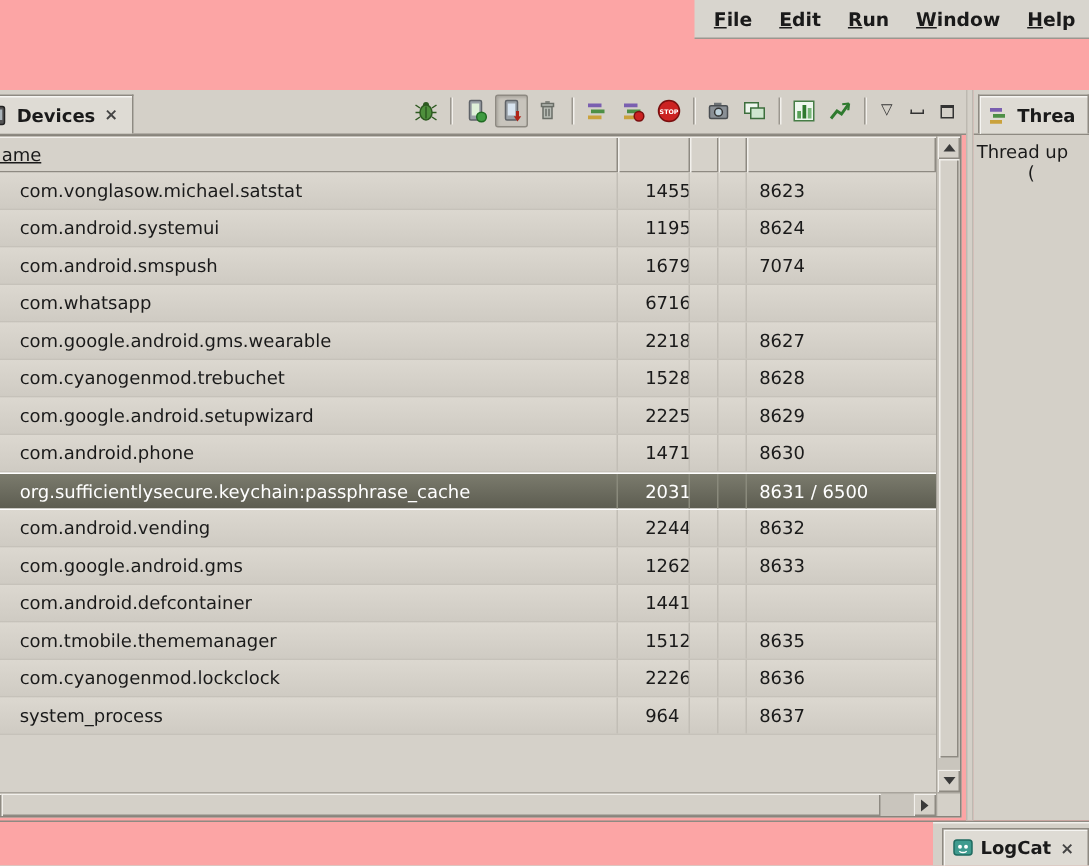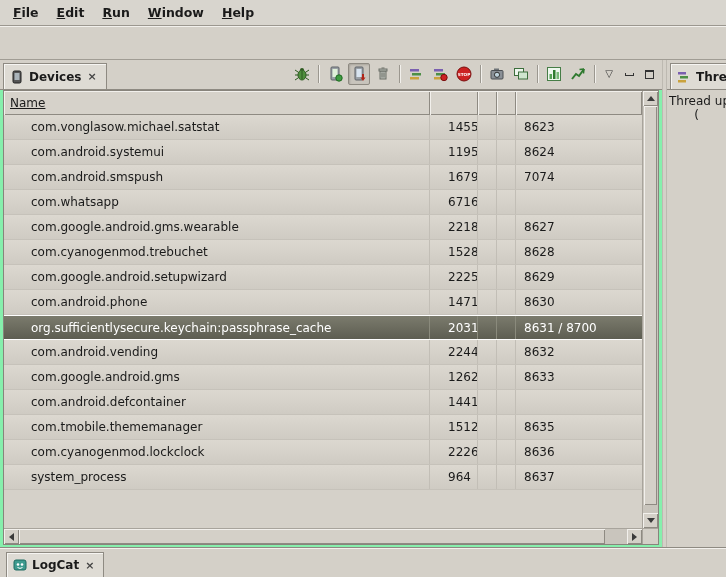--- a/index.html
+++ b/index.html
@@ -2,21 +2,21 @@
 <html><head>
 <meta charset="utf-8">
 <style>
   * { margin:0; padding:0; box-sizing:border-box; }
   html,body { width:726px; height:577px; overflow:hidden; }
   body {
     font-family:"DejaVu Sans","Liberation Sans",sans-serif;
     font-size:12px; color:#1a1a1a;
     background:#d4d0c8;
   }
-  .app { width:726px; height:577px; display:flex; flex-direction:column; background:#86efac; }
+  .app { width:726px; height:577px; display:flex; flex-direction:column; background:#fca5a5;align-items:flex-end; }
 
   
   .menubar {
     height:26px; flex:0 0 26px; display:flex; align-items:center;
     background:#d8d5ce; border-bottom:1px solid #9b978f; padding-left:4px;
   }
   .menu-item {
     font-weight:bold; font-size:12.5px; padding:3px 9px; cursor:default;
   }
   .menu-item::first-letter { text-decoration:underline; }
@@ -350,21 +350,21 @@
     <div class="tcell w-s1"></div>
     <div class="tcell w-s2"></div>
     <div class="tcell c-port w-port">8630</div>
   </div>
 
   <div class="trow selected">
     <div class="tcell c-name w-name">org.sufficientlysecure.keychain:passphrase_cache</div>
     <div class="tcell c-pid  w-pid">20311</div>
     <div class="tcell w-s1"></div>
     <div class="tcell w-s2"></div>
-    <div class="tcell c-port w-port">8631 / 8700</div>
+    <div class="tcell c-port w-port">8631 / 6500</div>
   </div>
 
   <div class="trow">
     <div class="tcell c-name w-name">com.android.vending</div>
     <div class="tcell c-pid  w-pid">22440</div>
     <div class="tcell w-s1"></div>
     <div class="tcell w-s2"></div>
     <div class="tcell c-port w-port">8632</div>
   </div>
 

